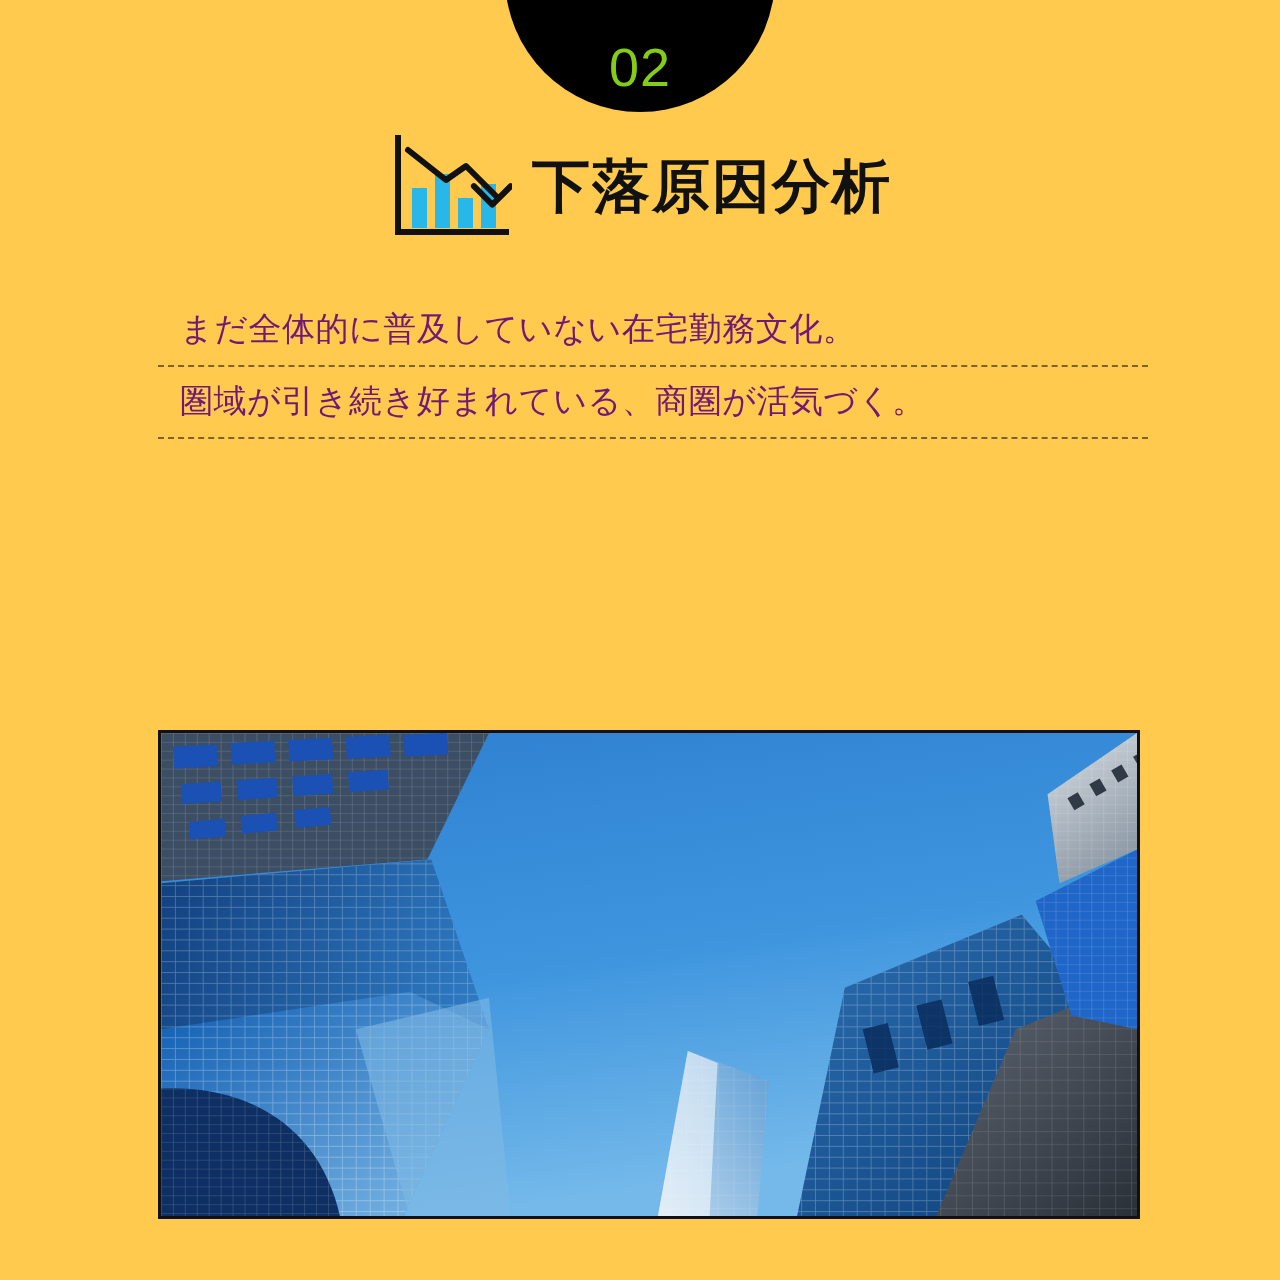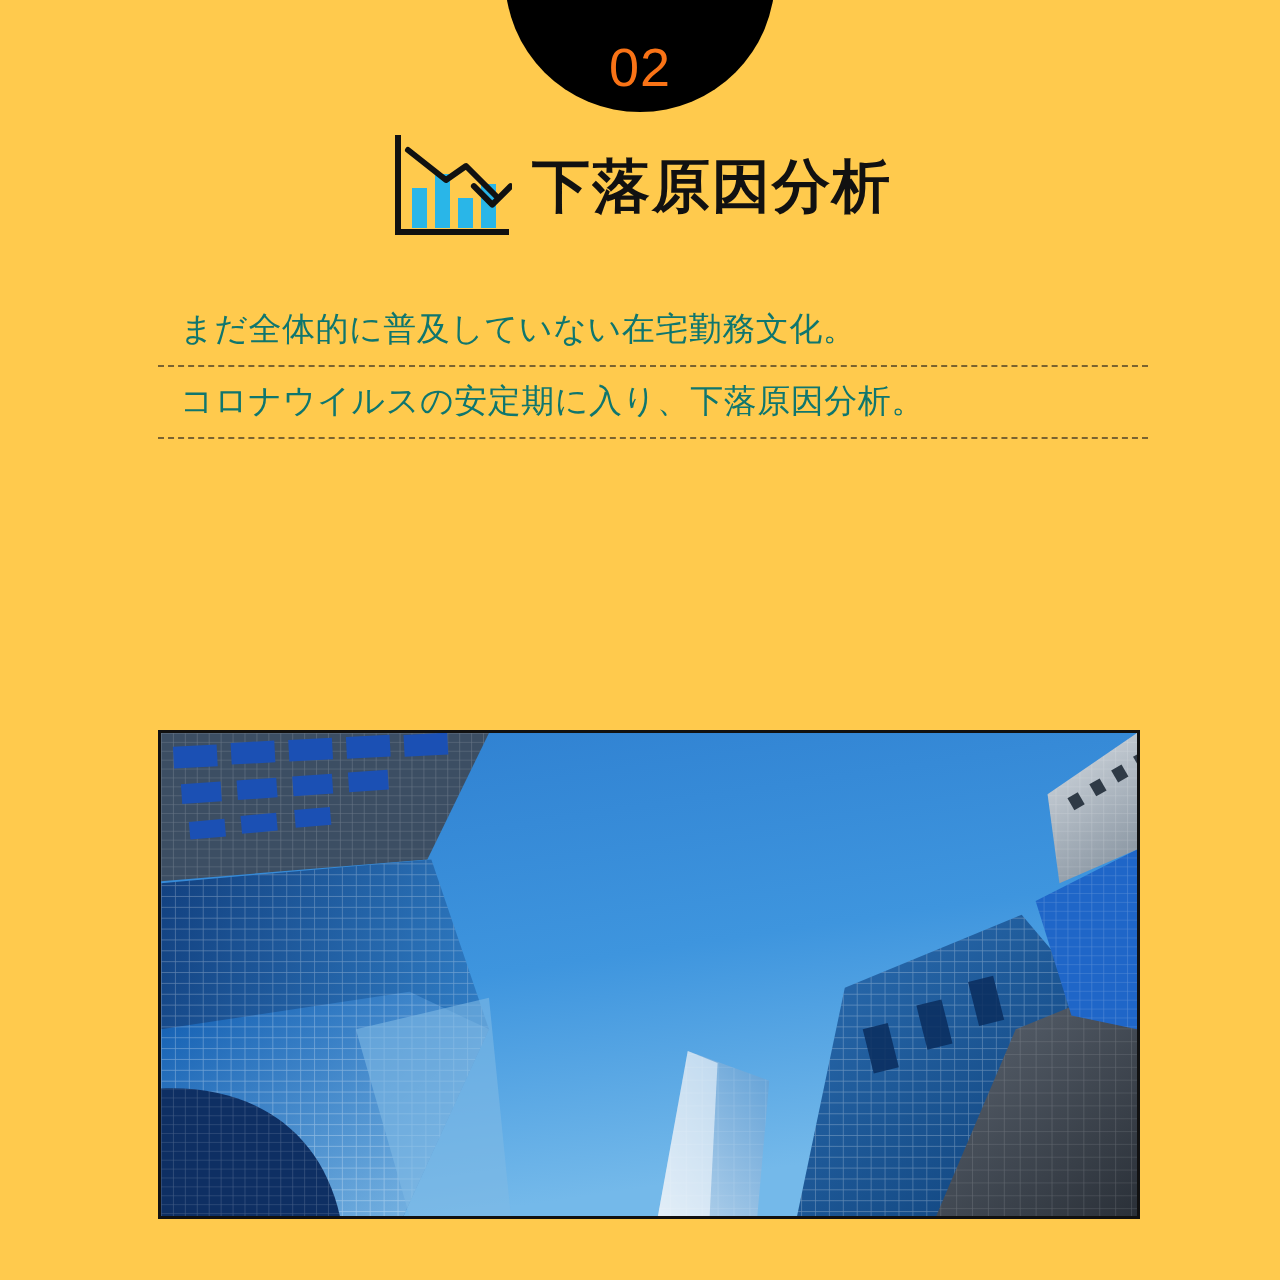--- a/index.html
+++ b/index.html
@@ -25,21 +25,21 @@
     height: 230px;
     background: #000000;
     border-radius: 0 0 140px 140px;
     display: flex;
     align-items: flex-end;
     justify-content: center;
     padding-bottom: 18px;
     box-sizing: border-box;
   }
   .badge-number {
-    color: #f97316;
+    color: #84cc16;
     font-size: 54px;
     font-weight: 400;
     letter-spacing: 1px;
     line-height: 1;
   }
 
   
   .title-row {
     position: absolute;
     top: 132px;
@@ -71,21 +71,21 @@
     left: 158px;
     width: 990px;
   }
   .list-item {
     border-bottom: 2px dashed #7a6330;
     padding: 10px 0 12px 22px;
     box-sizing: border-box;
   }
   .list-item-text {
     font-size: 33px;
-    color: #0f766e;
+    color: #701a75;
     line-height: 1.45;
     letter-spacing: 0.5px;
     white-space: nowrap;
   }
 
   
   .photo-frame {
     position: absolute;
     left: 158px;
     top: 730px;
@@ -121,21 +121,21 @@
     </svg>
   </span>
   <span class="title-text">下落原因分析</span>
 </div>
 
 <div class="list">
   <div class="list-item">
     <div class="list-item-text">まだ全体的に普及していない在宅勤務文化。</div>
   </div>
   <div class="list-item">
-    <div class="list-item-text">コロナウイルスの安定期に入り、下落原因分析。</div>
+    <div class="list-item-text">圏域が引き続き好まれている、商圏が活気づく。</div>
   </div>
 </div>
 
 <div class="photo-frame">
   <svg class="photo-svg" viewBox="0 0 982 489" preserveAspectRatio="none" xmlns="http://www.w3.org/2000/svg">
     <defs>
       <linearGradient id="sky" x1="0" y1="0" x2="0.3" y2="1">
         <stop offset="0%" stop-color="#2E7FD0"></stop>
         <stop offset="55%" stop-color="#3E95DE"></stop>
         <stop offset="100%" stop-color="#74B9EA"></stop>

